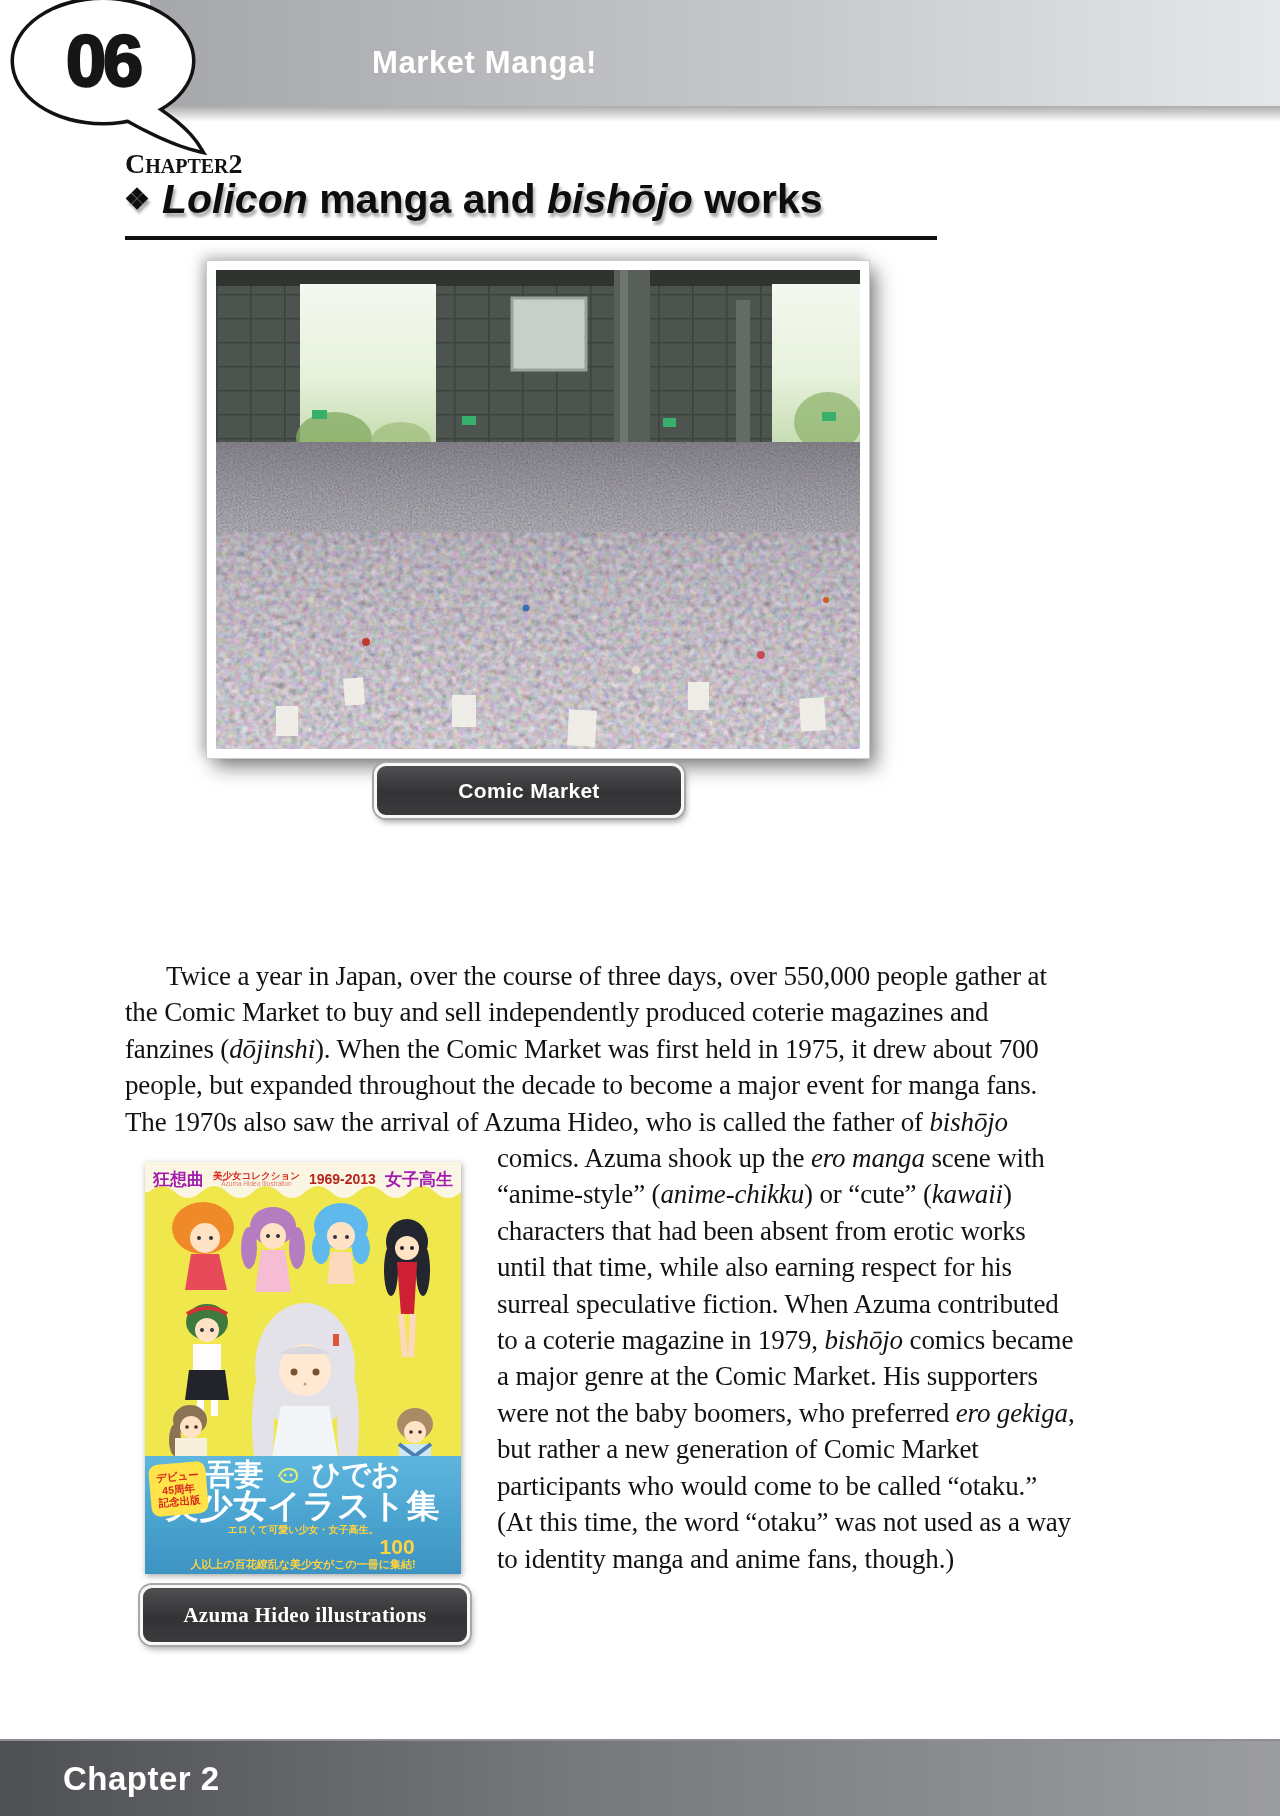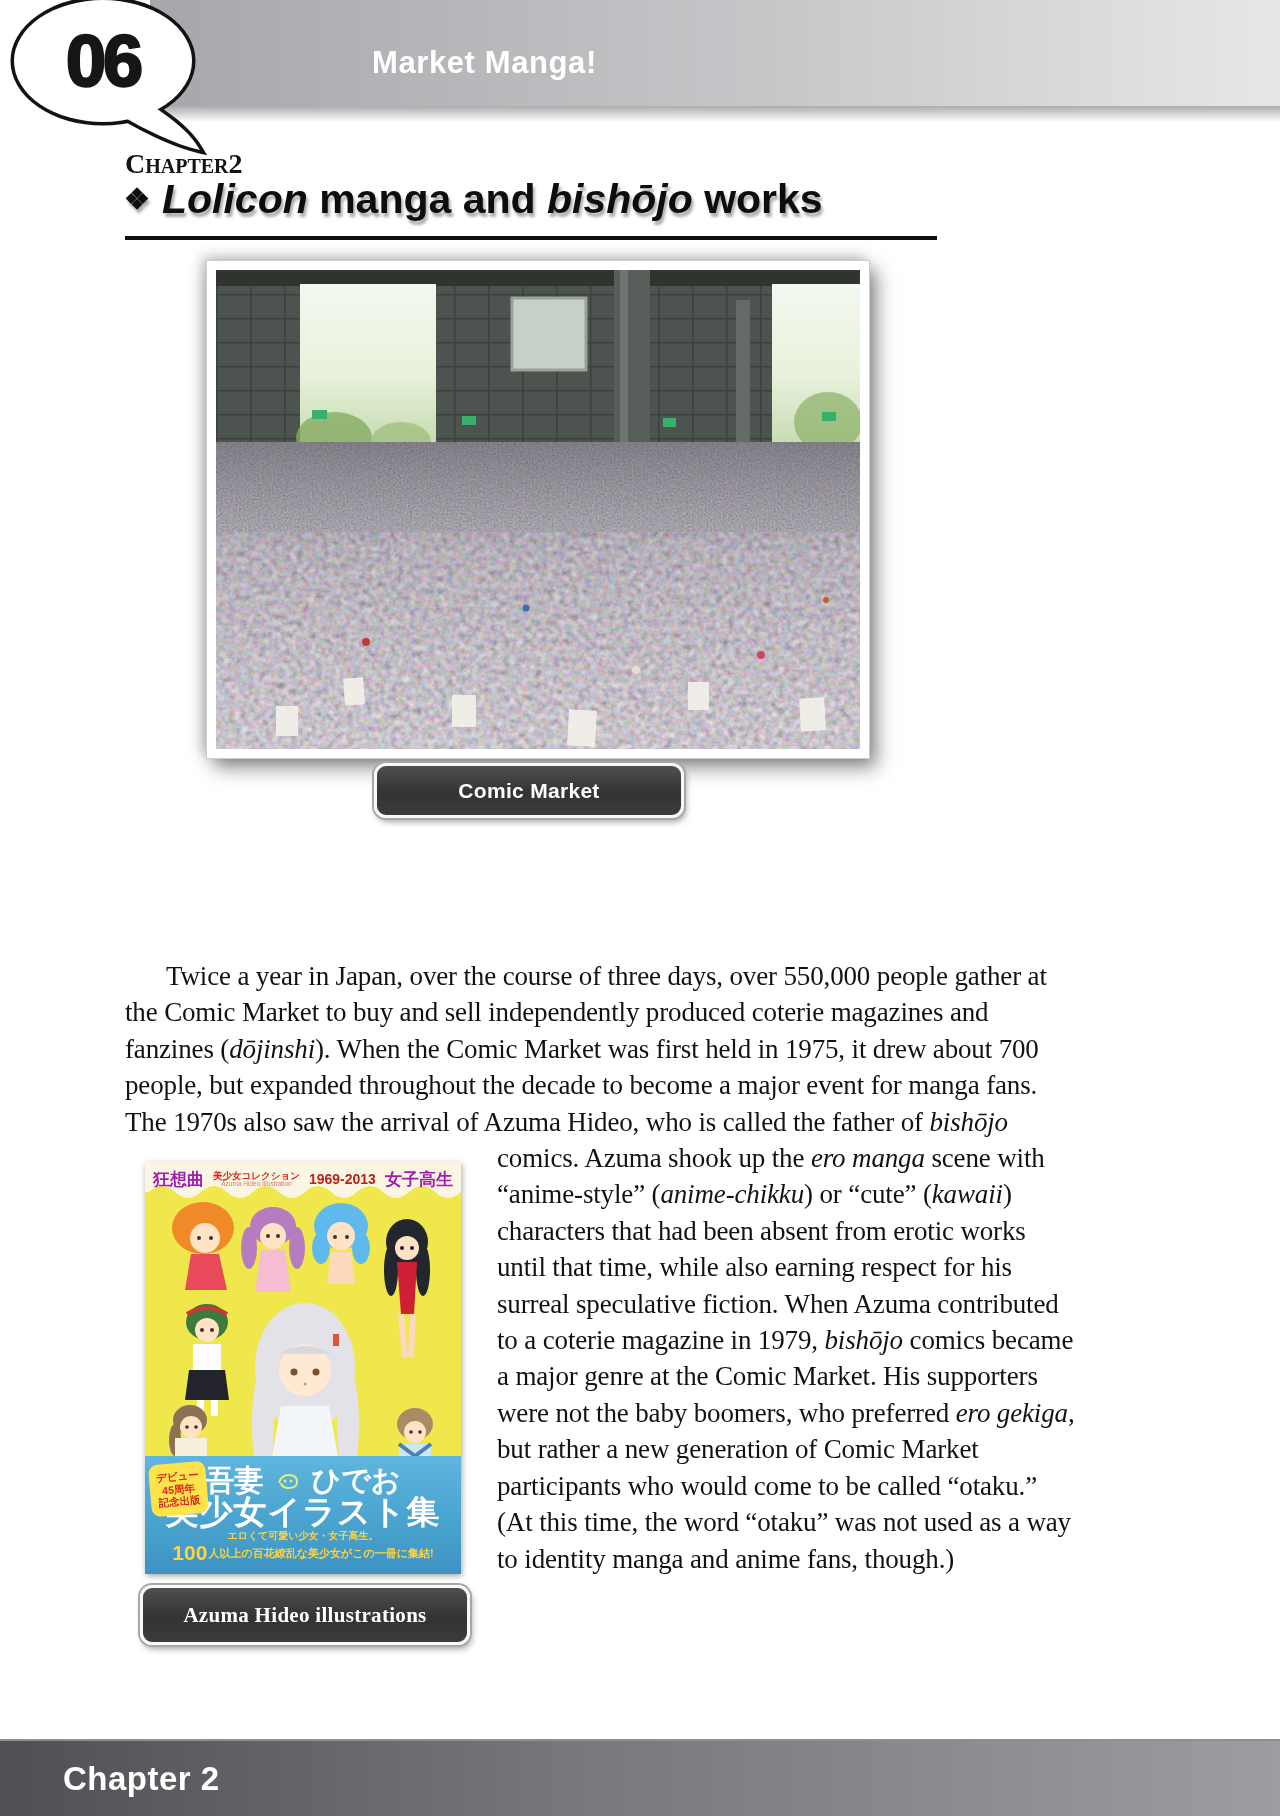--- a/index.html
+++ b/index.html
@@ -59,21 +59,21 @@
   .cover-top .t2{display:flex;flex-direction:column;align-items:center;gap:1px;}
   .cover-top .t2 .a{font-size:9.5px;font-weight:bold;color:#d6281c;}
   .cover-top .t2 .b{font-size:6.5px;color:#e0796e;}
   .cover-top .t3{font-size:14px;font-weight:bold;color:#b5241b;}
   .obi{position:absolute;left:0;right:0;bottom:0;height:118px;
        background:linear-gradient(180deg,#5eb6de 0%,#4aa3cf 55%,#3d93c2 100%);
        display:flex;flex-direction:column;align-items:center;justify-content:center;}
   .obi .l1{display:flex;align-items:center;gap:12px;font-size:29px;font-weight:bold;color:#fff;line-height:1.02;}
   .obi .l2{font-size:33px;font-weight:bold;color:#fff;line-height:1.05;letter-spacing:1px;}
   .obi .s1{margin-top:0;font-size:10px;font-weight:bold;color:#ffd23f;line-height:1.1;}
-  .obi .s2{font-size:11px;font-weight:bold;color:#ffd23f;line-height:1.1;display:flex;align-items:center;}
+  .obi .s2{font-size:11px;font-weight:bold;color:#ffd23f;line-height:1.1;display:flex;align-items:flex-end;flex-direction:column;}
   .obi .s2 b{font-size:21px;font-weight:800;margin-right:1px;}
   .badge{position:absolute;left:5px;top:7px;width:57px;height:52px;background:#ffe34a;border-radius:9px;
          transform:rotate(-5deg);display:flex;flex-direction:column;align-items:center;justify-content:center;
          color:#d6281c;font-size:10.5px;font-weight:bold;line-height:1.2;}
   .book-caption{margin:11px 0 0 15px;width:330px;height:60px;}
 
   
   .footer-bar{position:absolute;left:0;bottom:0;width:100%;height:77px;
               background:linear-gradient(90deg,#4f5053 0%,#77787b 45%,#9c9da0 100%);
               border-top:2px solid #8e8f92;box-sizing:border-box;}

